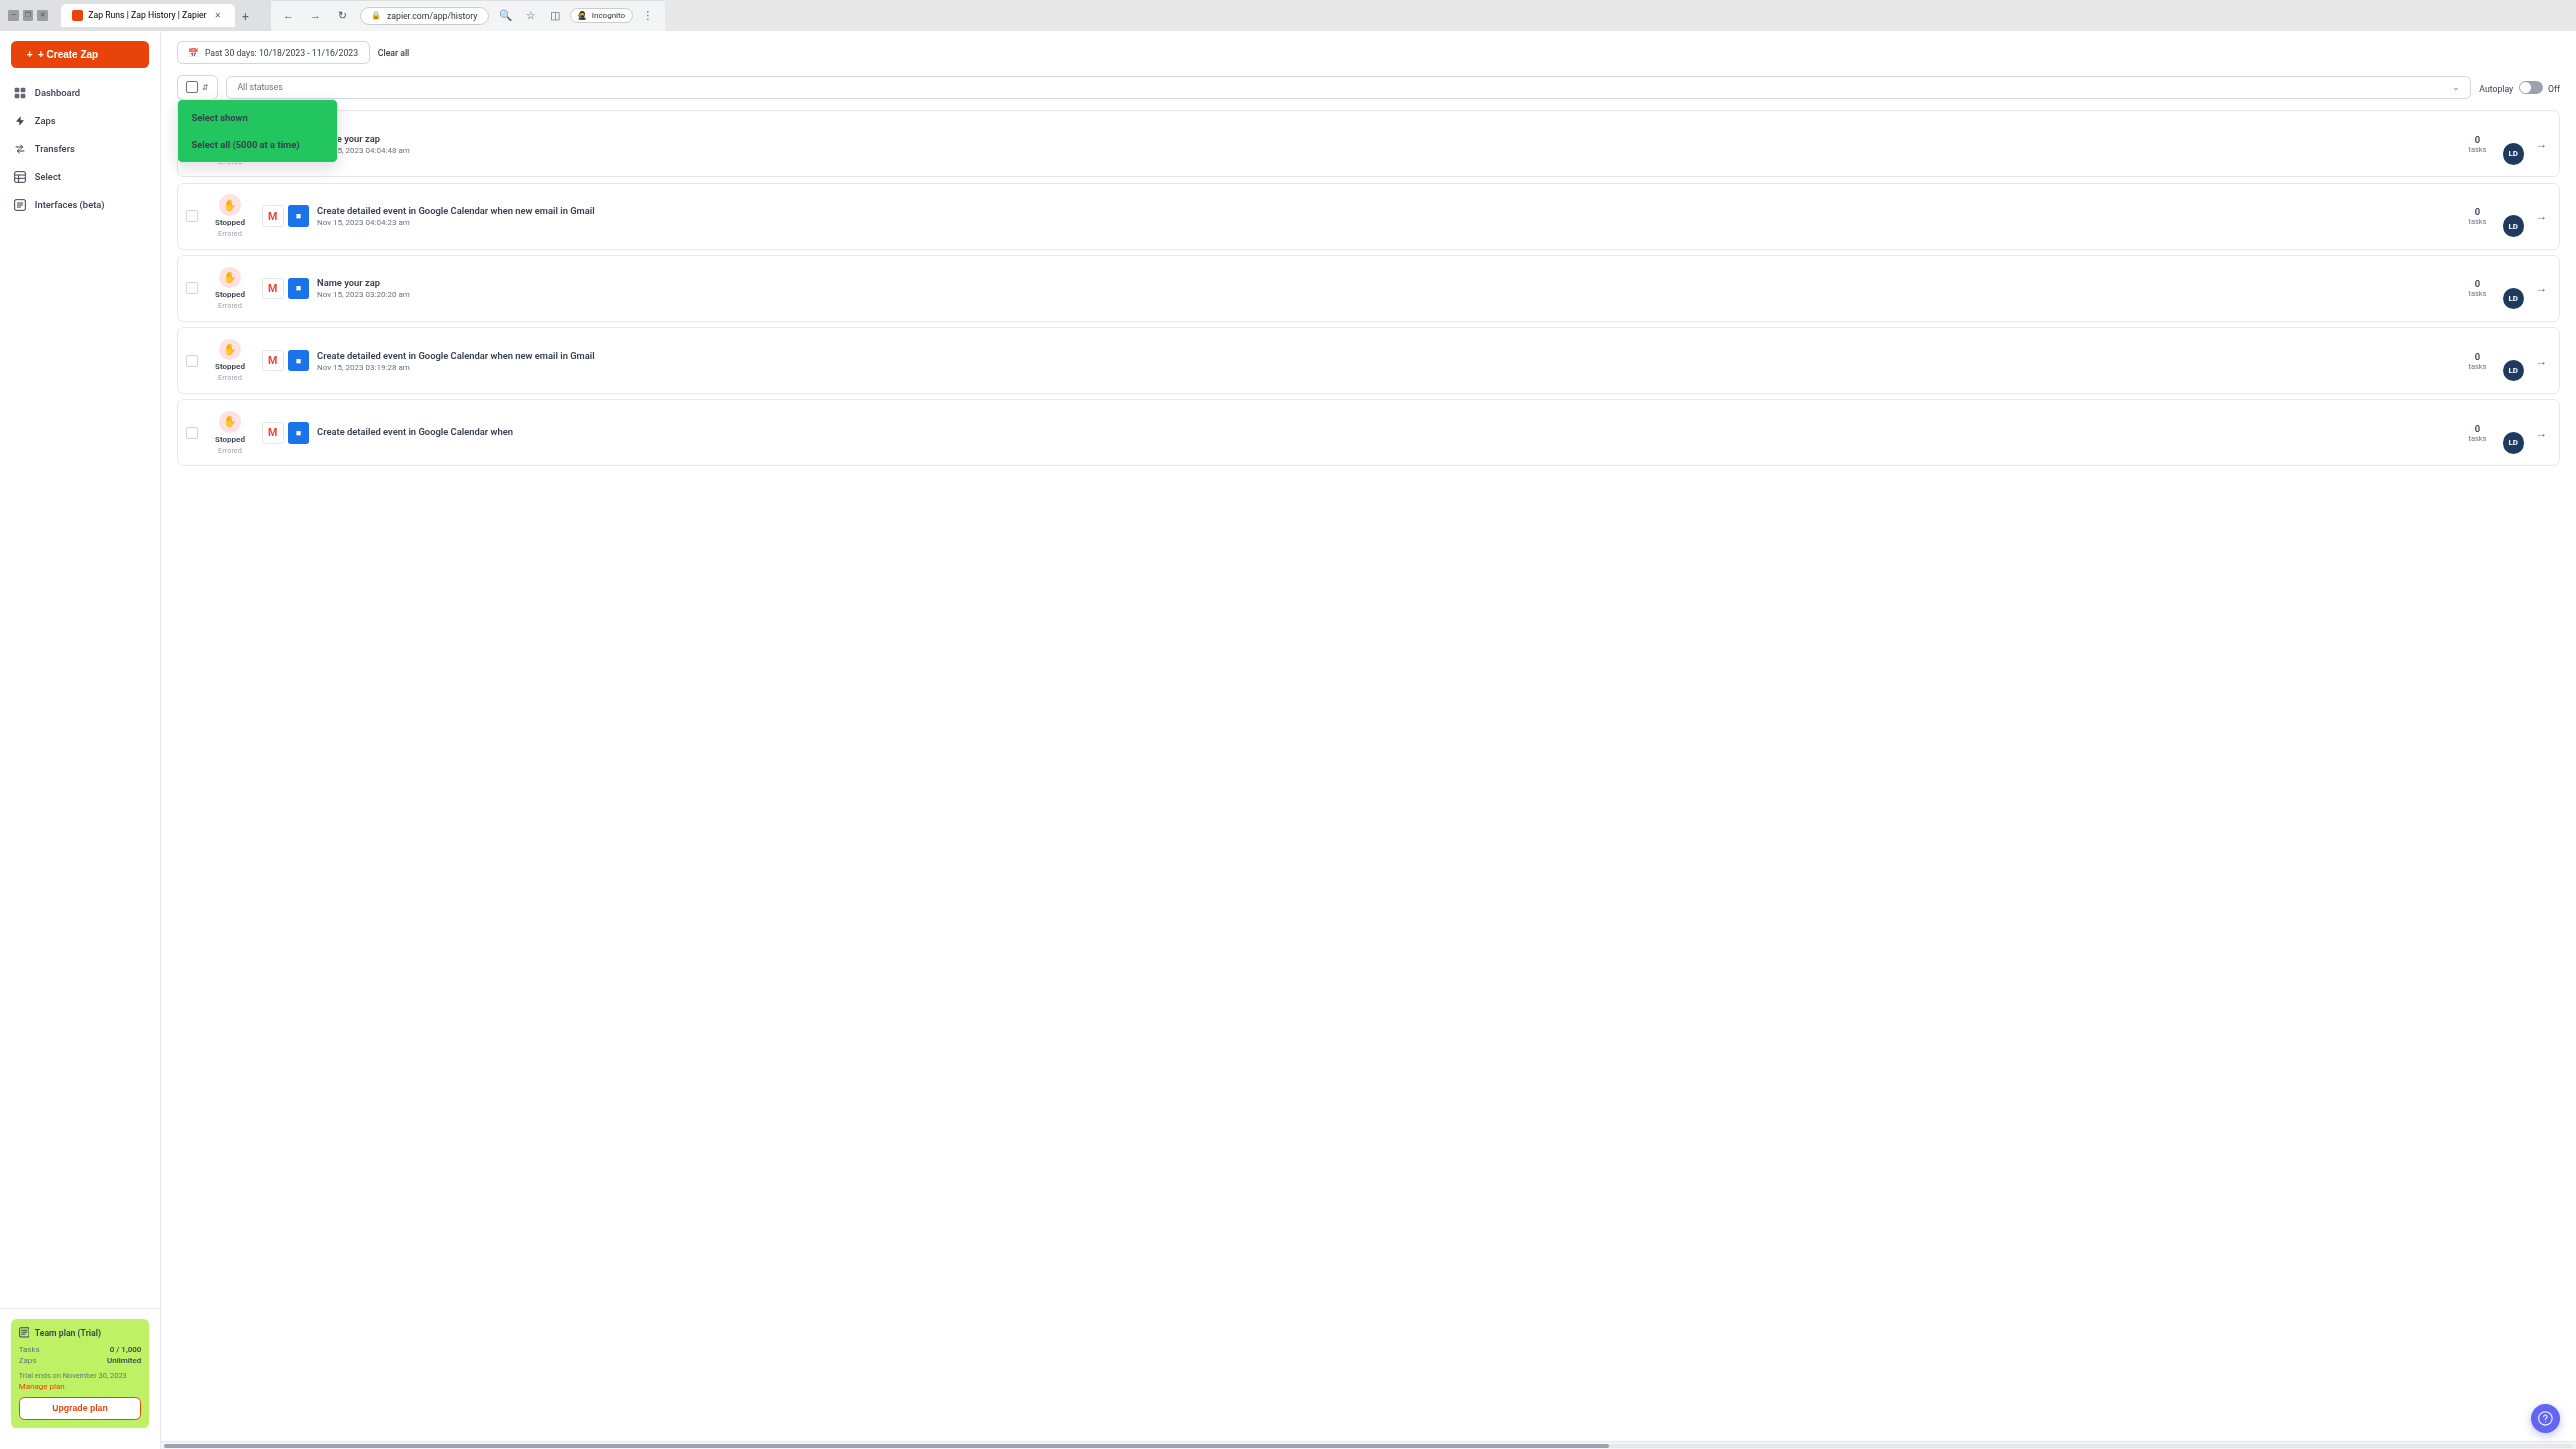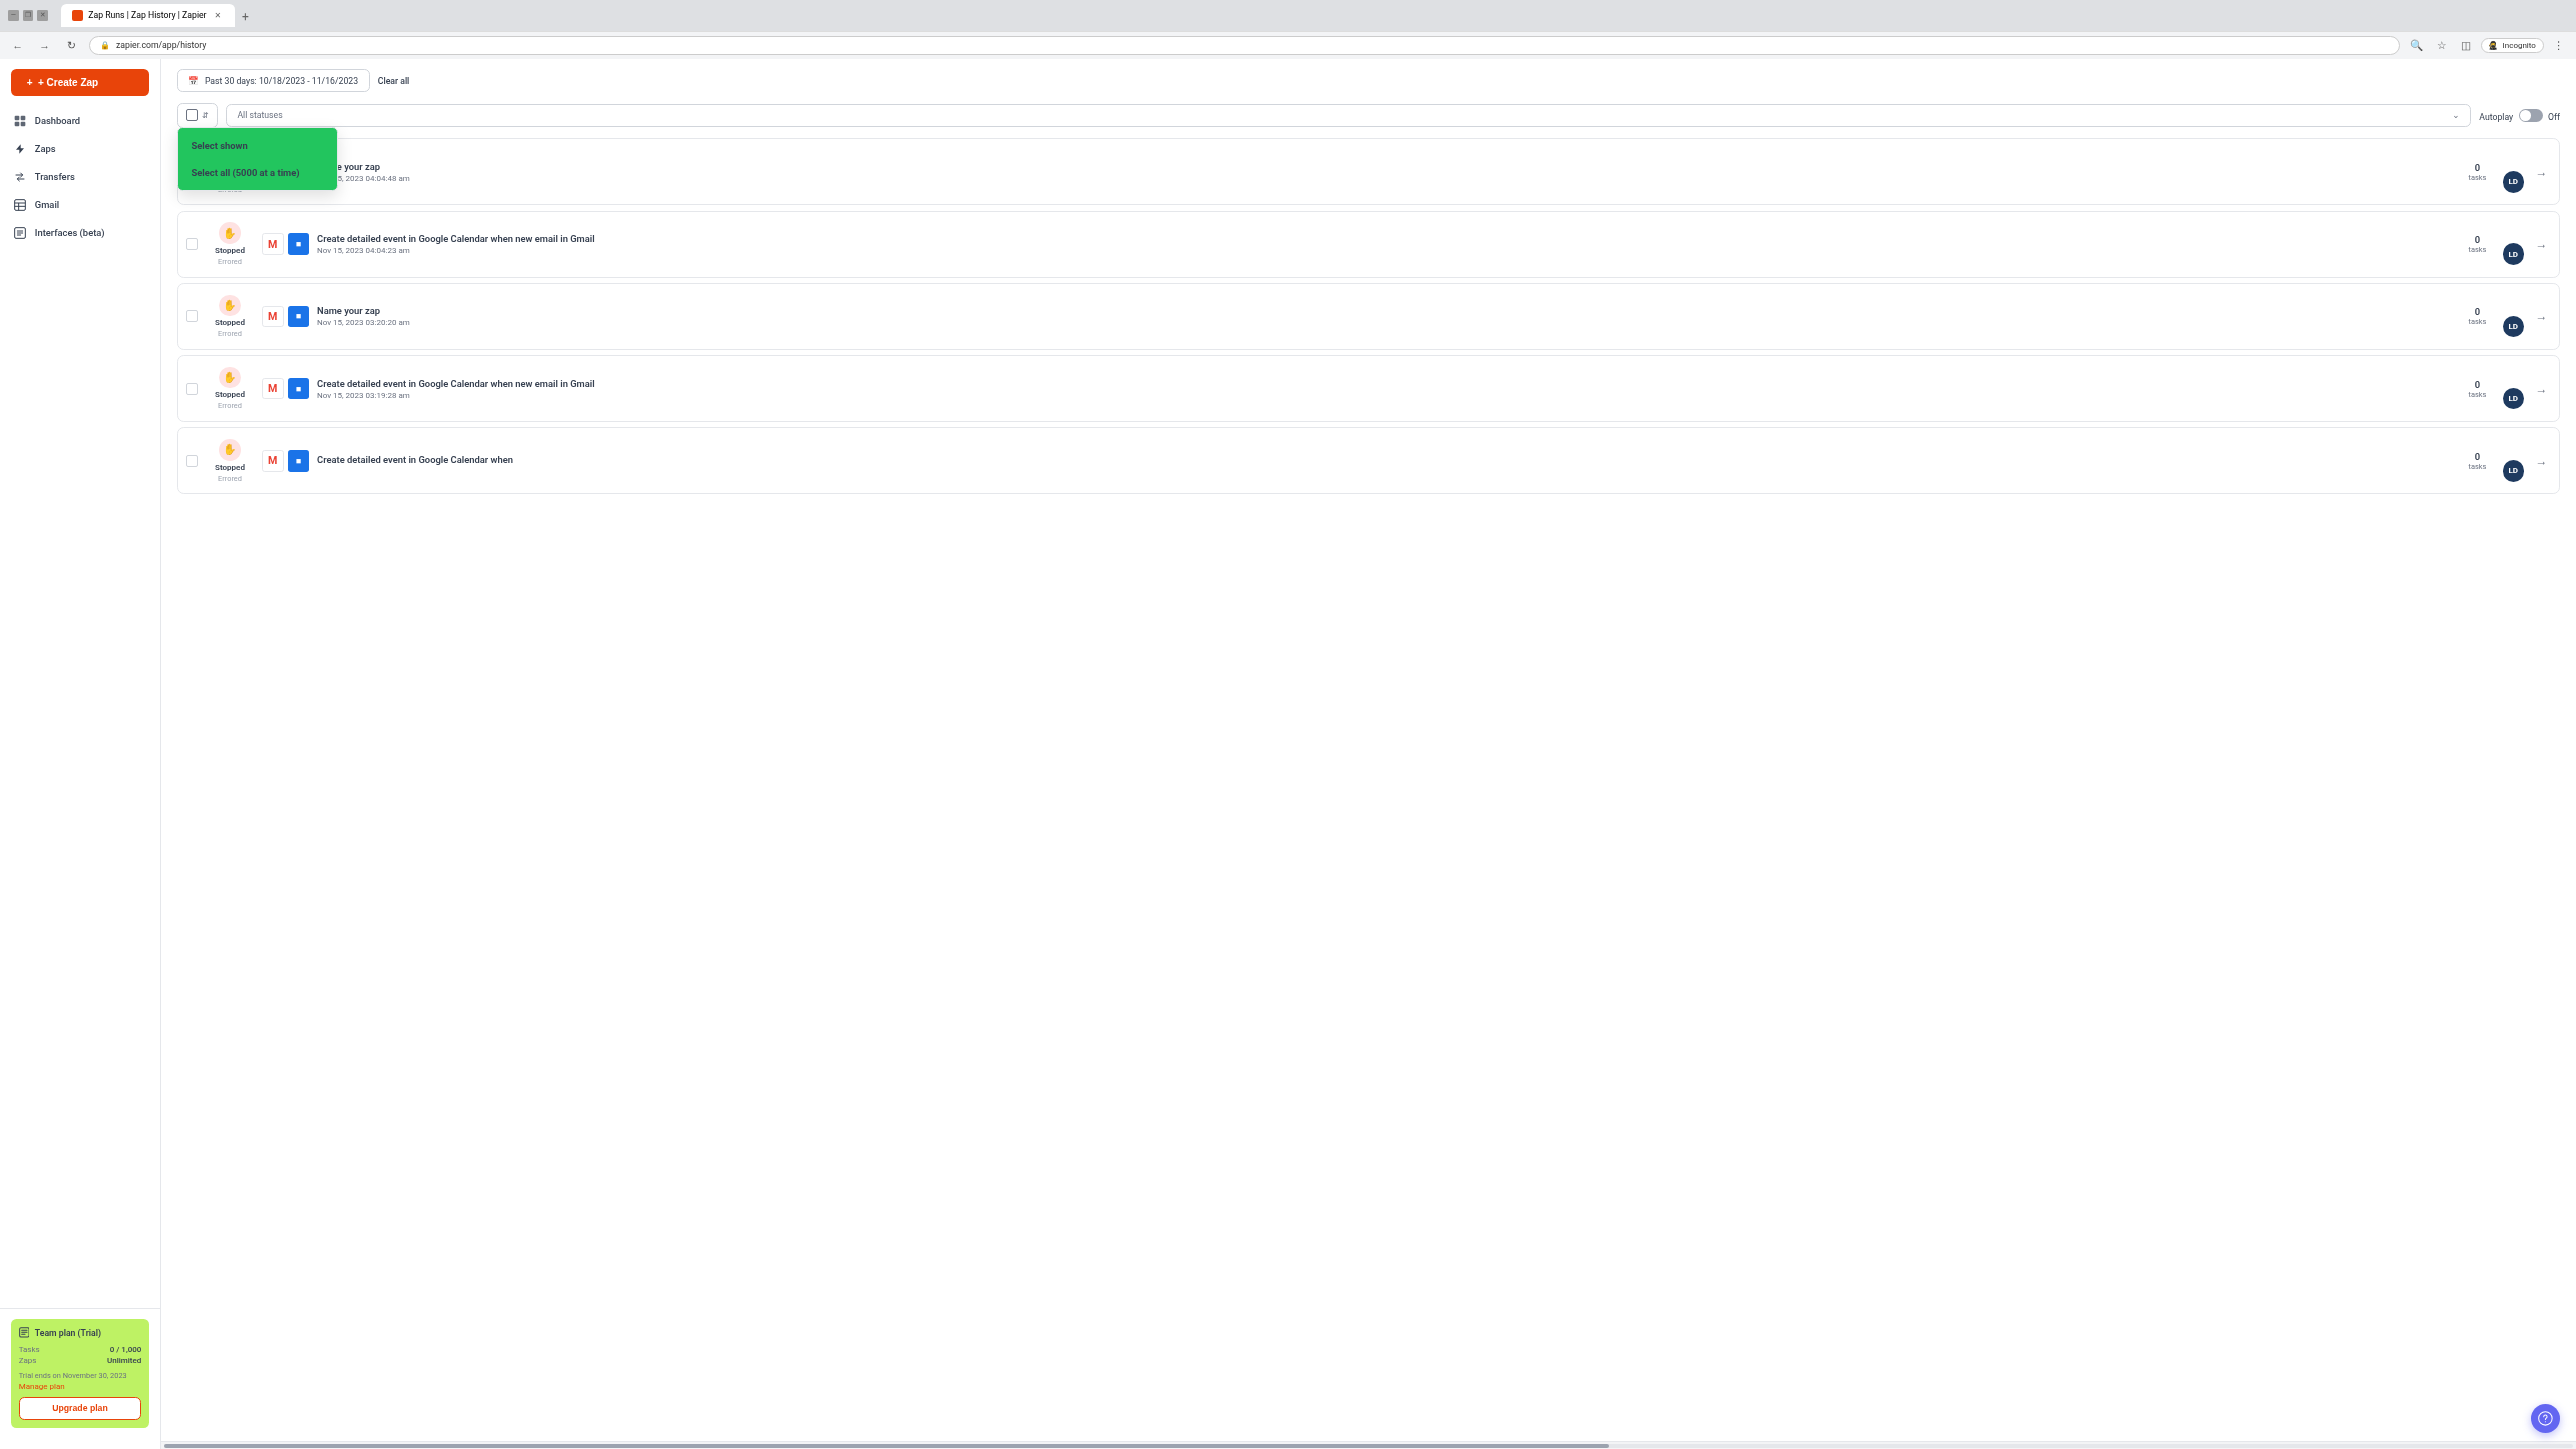--- a/index.html
+++ b/index.html
@@ -10,21 +10,21 @@
       overflow: hidden;
       height: 100vh;
       display: flex;
       flex-direction: column;
     }
 
     
     .browser-chrome {
       background: #e8e8e8;
       display: flex;
-      flex-direction: column;
+      flex-direction: row;
       flex-shrink: 0;
     }
     .browser-titlebar {
       display: flex;
       align-items: center;
       padding: 4px 8px;
       gap: 5.4px;
       background: #dee0e3;
     }
     .browser-controls {
@@ -598,21 +598,21 @@
       </div>
       <div class="nav-item">
         <div class="nav-icon">
           <svg width="12" height="12" viewBox="0 0 18 18" fill="none">
             <rect x="1" y="1" width="16" height="16" rx="2" stroke="currentColor" stroke-width="1.5"></rect>
             <line x1="1" y1="6" x2="17" y2="6" stroke="currentColor" stroke-width="1.5"></line>
             <line x1="1" y1="11" x2="17" y2="11" stroke="currentColor" stroke-width="1.5"></line>
             <line x1="7" y1="6" x2="7" y2="17" stroke="currentColor" stroke-width="1.5"></line>
           </svg>
         </div>
-        <span>Gmail</span>
+        <span>Select</span>
       </div>
       <div class="nav-item">
         <div class="nav-icon">
           <svg width="12" height="12" viewBox="0 0 18 18" fill="none">
             <rect x="1" y="1" width="16" height="16" rx="2" stroke="currentColor" stroke-width="1.5"></rect>
             <path d="M5 9h8M5 6h8M5 12h5" stroke="currentColor" stroke-width="1.5" stroke-linecap="round"></path>
           </svg>
         </div>
         <span>Interfaces (beta)</span>
       </div>

